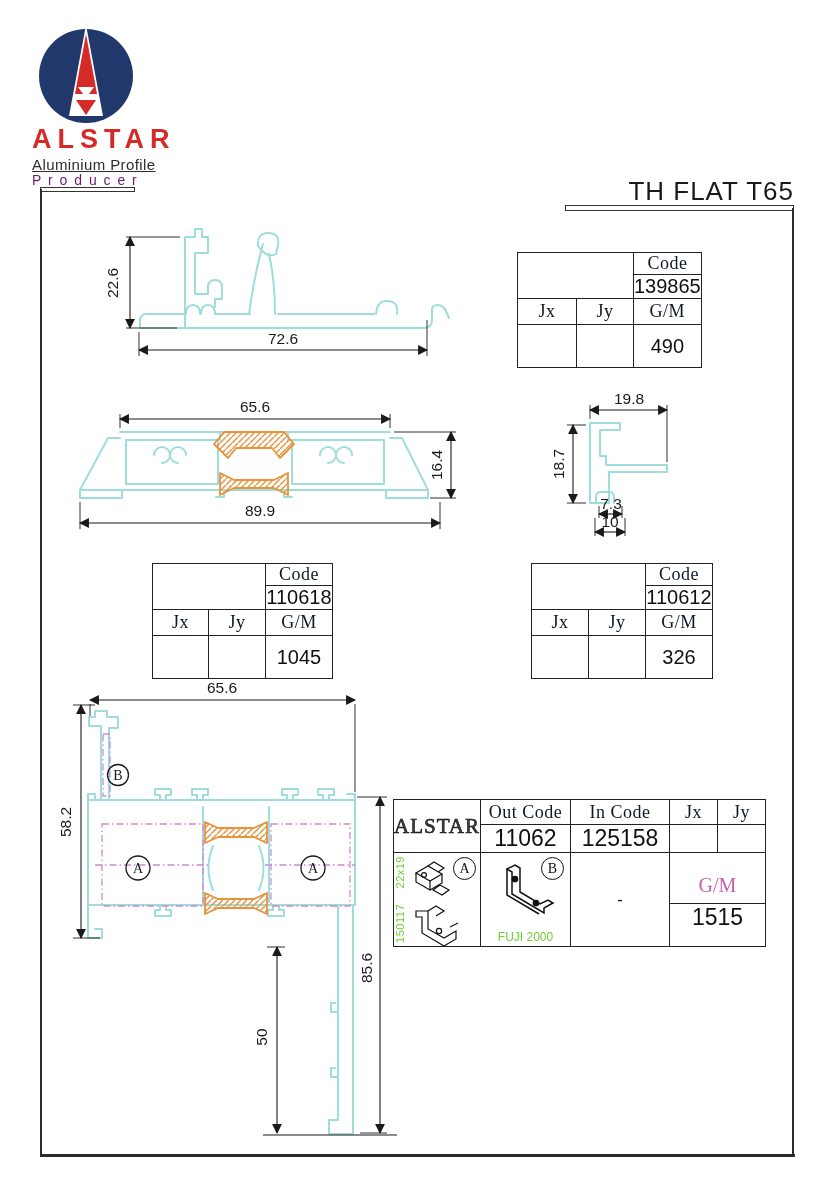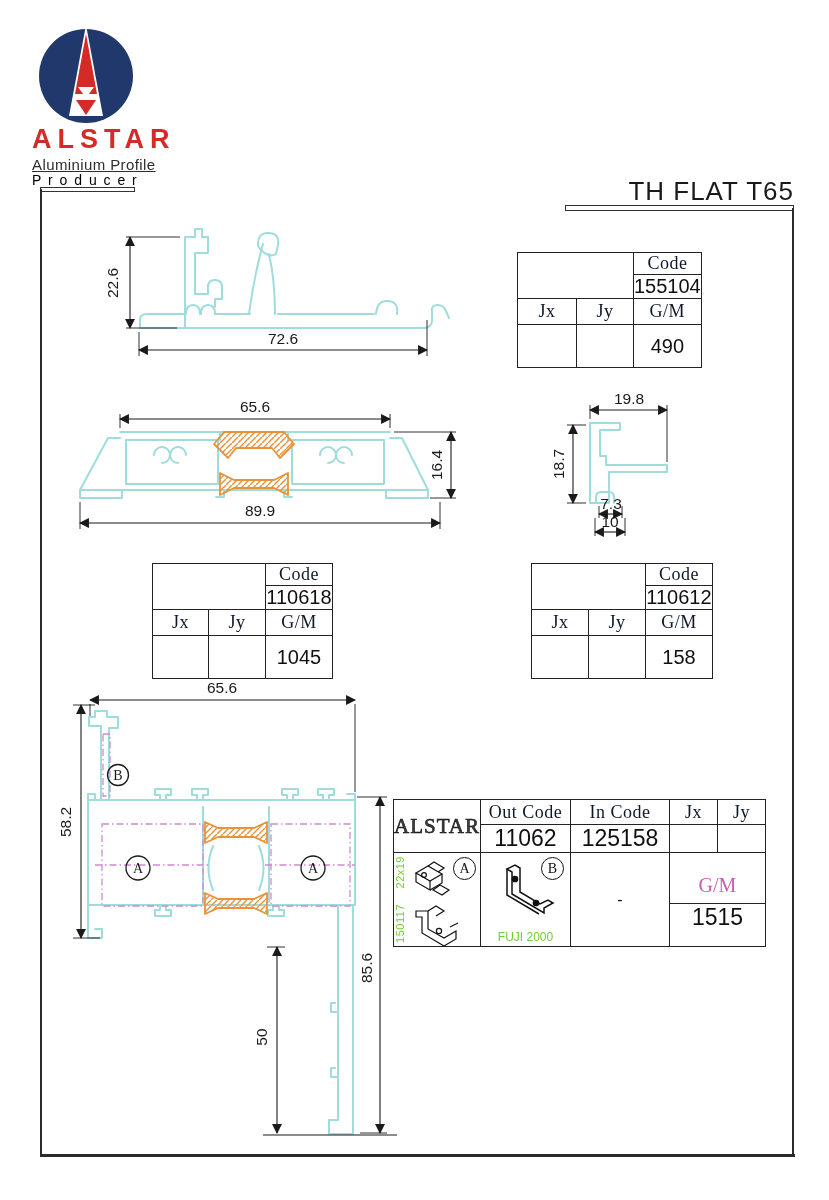--- a/index.html
+++ b/index.html
@@ -6,21 +6,21 @@
   body{width:829px;height:1200px;position:relative;overflow:hidden;
        font-family:"Liberation Sans",sans-serif;color:#111;}
   .abs{position:absolute;}
 
   
   .brand{position:absolute;left:32px;top:124px;font:bold 27px "Liberation Sans",sans-serif;
          letter-spacing:6px;color:#d42a28;}
   .tag1{position:absolute;left:32px;top:156px;font:15px "Liberation Sans",sans-serif;
         color:#2e2e2e;letter-spacing:.4px;text-decoration:underline;}
   .tag2{position:absolute;left:32px;top:172px;font:14px "Liberation Sans",sans-serif;
-        color:#000000;letter-spacing:1.5px;}
+        color:#701a75;letter-spacing:1.5px;}
 
   
   .b-seg{position:absolute;border:1px solid #333;background:#fff;box-sizing:border-box;}
   .b-line{position:absolute;background:#2b2b2b;}
 
   
   .sheet-title{position:absolute;left:568px;top:176px;width:226px;text-align:right;
                font:26px "Liberation Sans",sans-serif;letter-spacing:1px;color:#1a1a1a;}
 
   
@@ -215,21 +215,21 @@
       <col style="width:59px">
       <col style="width:57px">
       <col style="width:67px">
     </colgroup>
   <tbody>
       <tr class="rA">
     <td rowspan="2" colspan="2"></td>
     <td class="pink">Code</td>
   </tr>
   <tr class="rB">
-        <td class="val">155104</td>
+        <td class="val">139865</td>
       </tr>
   <tr class="rC">
     <td class="pink">Jx</td>
     <td class="pink">Jy</td>
     <td class="pink">G/M</td>
   </tr>
   <tr class="rD">
     <td></td>
     <td></td>
     <td class="val">490</td>
@@ -279,21 +279,21 @@
         <td class="val">110612</td>
       </tr>
   <tr class="rC">
     <td class="pink">Jx</td>
     <td class="pink">Jy</td>
     <td class="pink">G/M</td>
   </tr>
   <tr class="rD">
     <td></td>
     <td></td>
-    <td class="val">158</td>
+    <td class="val">326</td>
   </tr>
 </tbody>
   </table>
 
 <table class="ftable" style="left:393px;top:799px;">
   <colgroup>
       <col style="width:85px">
       <col style="width:90px">
       <col style="width:99px">
       <col style="width:48px">

